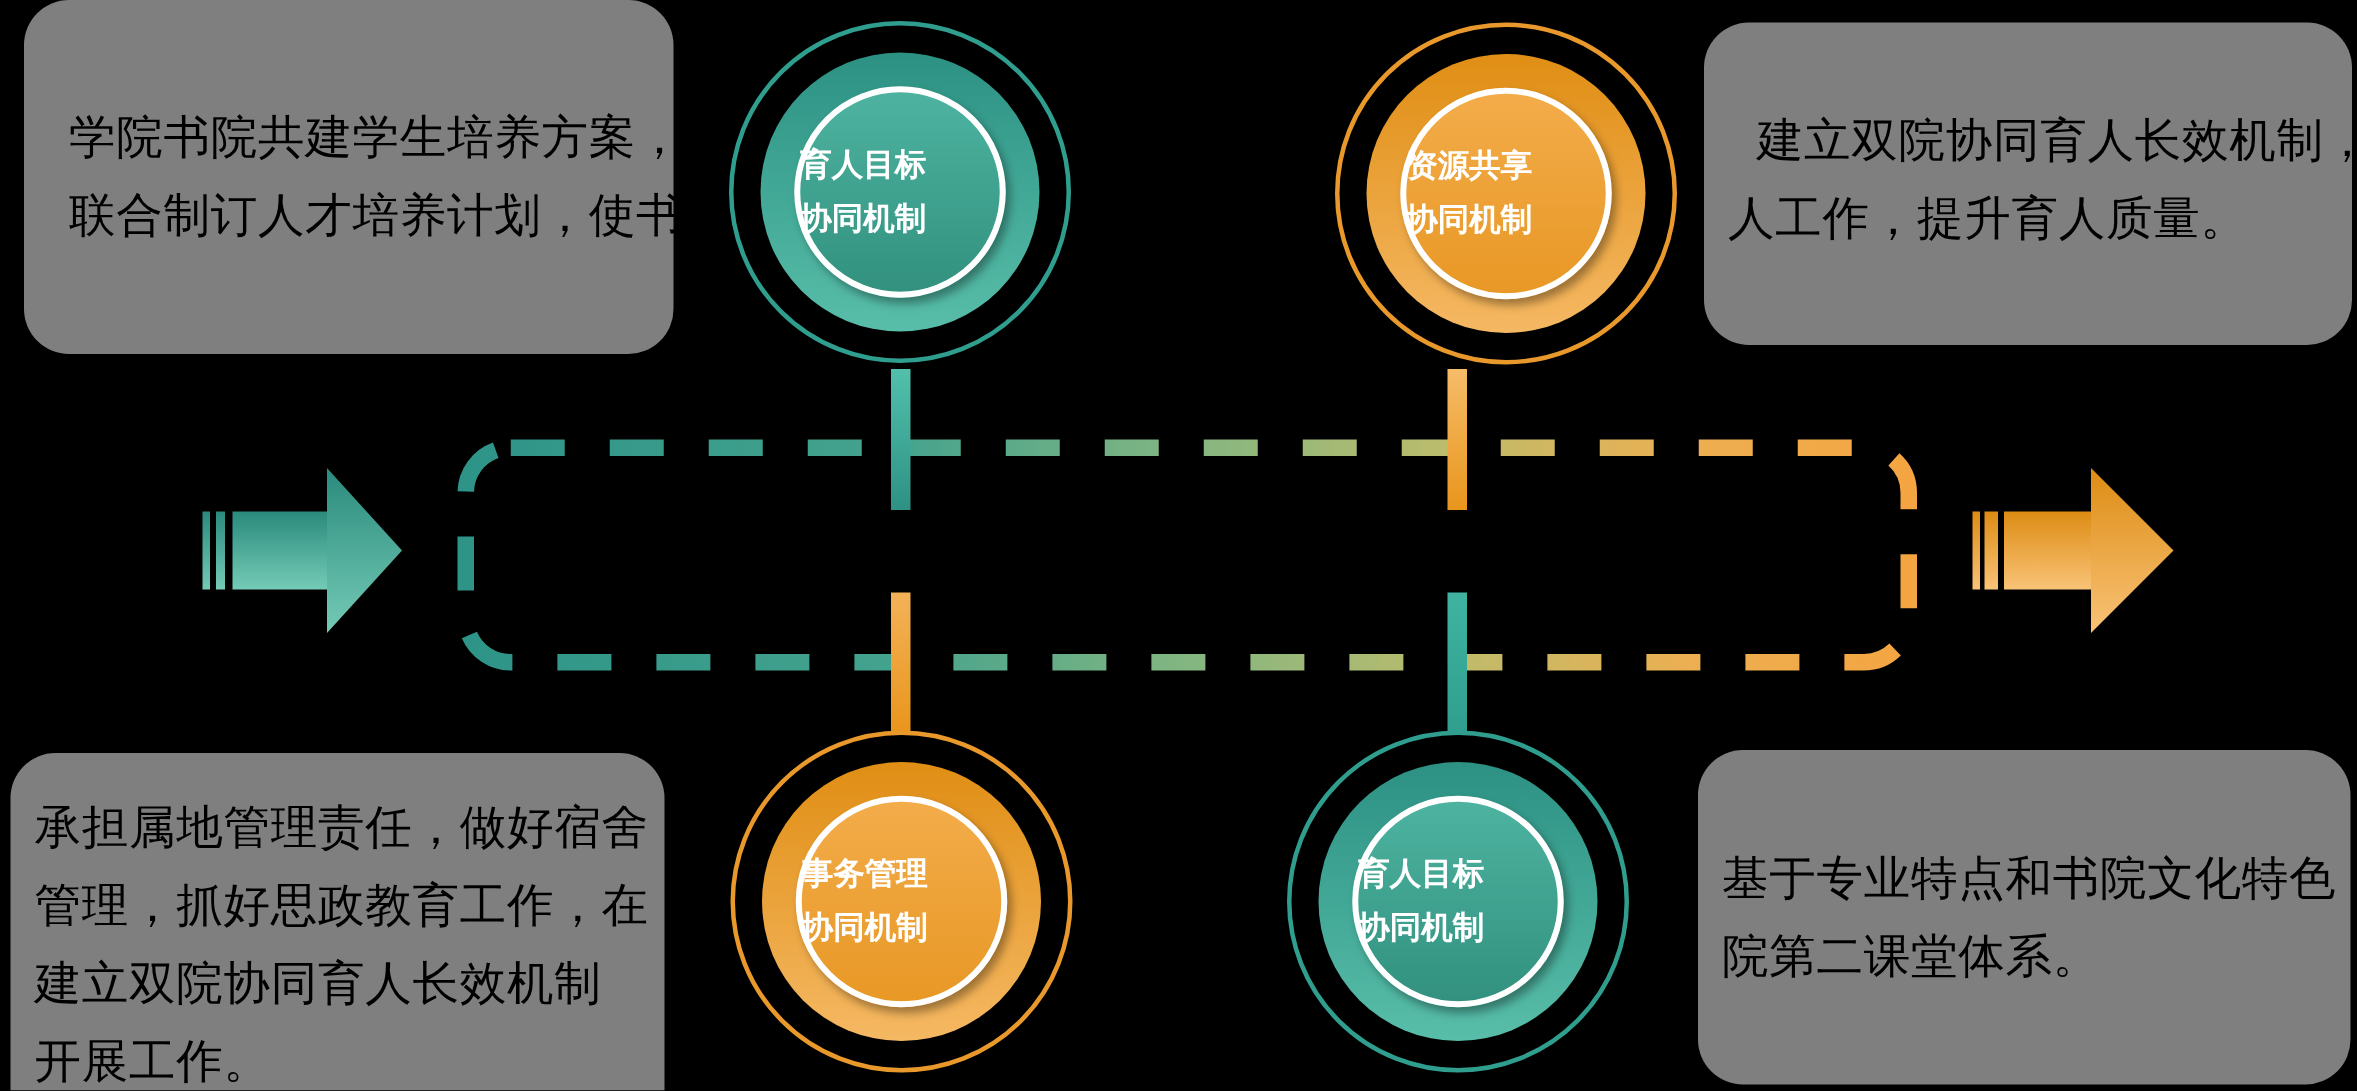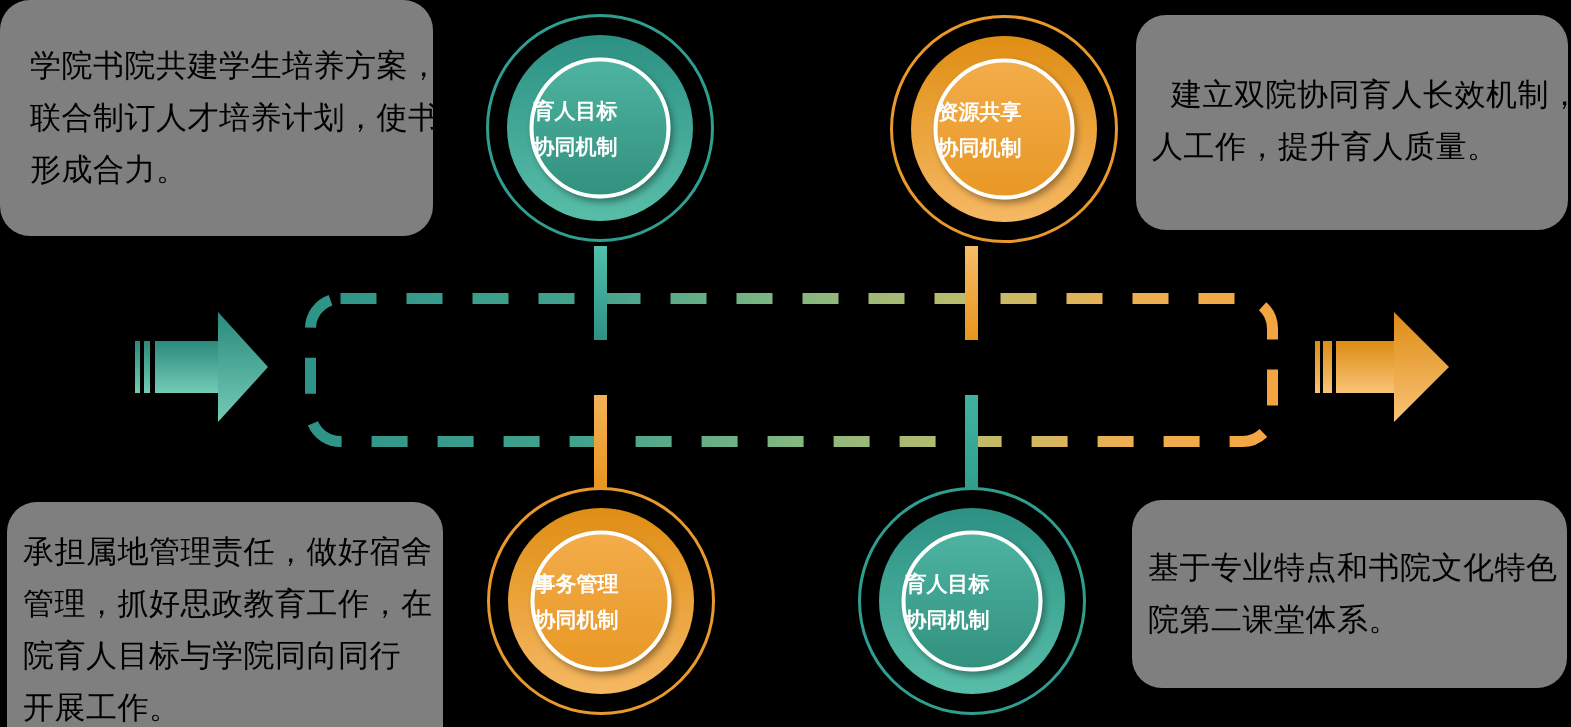--- a/index.html
+++ b/index.html
@@ -18,24 +18,24 @@
     font-size:31px;
     line-height:52px;
     display:flex;
     flex-direction:column;
     justify-content:center;
     padding:0 16px;
     box-sizing:border-box;
     white-space:pre;
     letter-spacing:0.5px;
   }
-  .box-tl{left:0px;top:0px;width:433px;height:236px;padding-left:30px;}
+  .box-tl{left:16px;top:0px;width:433px;height:236px;padding-left:30px;}
   .box-tr{left:1136px;top:15px;width:432px;height:215px;font-family:Liberation Mono, monospace;}
   .box-bl{left:7px;top:502px;width:436px;height:255px;}
-  .box-br{left:1132px;top:500px;width:435px;height:188px;}
+  .box-br{left:1132px;top:500px;width:435px;height:223px;}
 
   .circle-group{position:absolute;width:228px;height:228px;z-index:3;}
   .ring{position:absolute;inset:0;border-radius:50%;border:3px solid;box-sizing:border-box;}
   .big{position:absolute;left:50%;top:50%;width:186px;height:186px;transform:translate(-50%,-50%);border-radius:50%;}
   .inner{
     position:absolute;left:50%;top:50%;width:141px;height:141px;
     transform:translate(-50%,-50%);
     border-radius:50%;
     border:4px solid #ffffff;
     box-sizing:border-box;
@@ -111,30 +111,29 @@
   </svg>
 
   <div class="connector conn-teal conn-t1"></div>
   <div class="connector conn-orange conn-t2"></div>
   <div class="connector conn-b1"></div>
   <div class="connector conn-b2"></div>
 
   <div class="gray-box box-tl">
     <div>学院书院共建学生培养方案，</div>
     <div>联合制订人才培养计划，使书</div>
-    <div>形成合力。</div>
   </div>
   <div class="gray-box box-tr">
     <div> 建立双院协同育人长效机制，</div>
     <div>人工作，提升育人质量。</div>
   </div>
   <div class="gray-box box-bl">
     <div>承担属地管理责任，做好宿舍</div>
     <div>管理，抓好思政教育工作，在</div>
-    <div>院育人目标与学院同向同行</div>
+    <div>建立双院协同育人长效机制</div>
     <div>开展工作。</div>
   </div>
   <div class="gray-box box-br">
     <div>基于专业特点和书院文化特色</div>
     <div>院第二课堂体系。</div>
   </div>
 
   <div class="circle-group teal cg-tl">
     <div class="ring"></div>
     <div class="big"></div>

